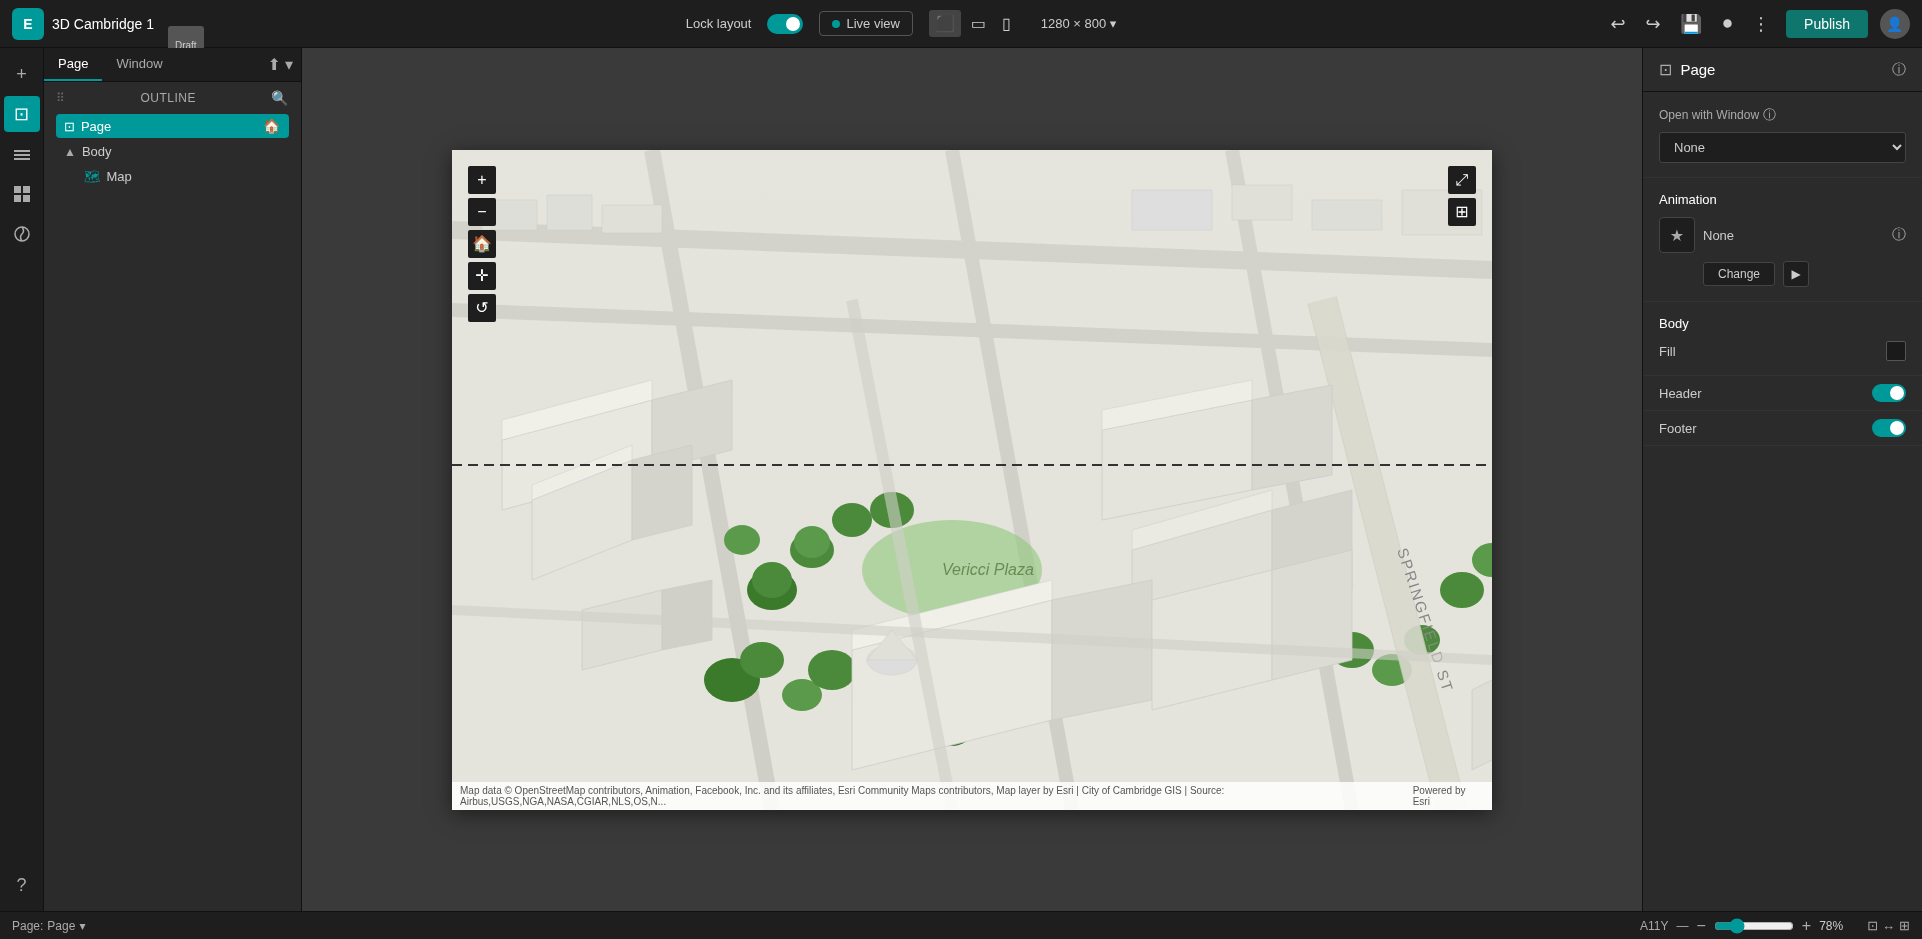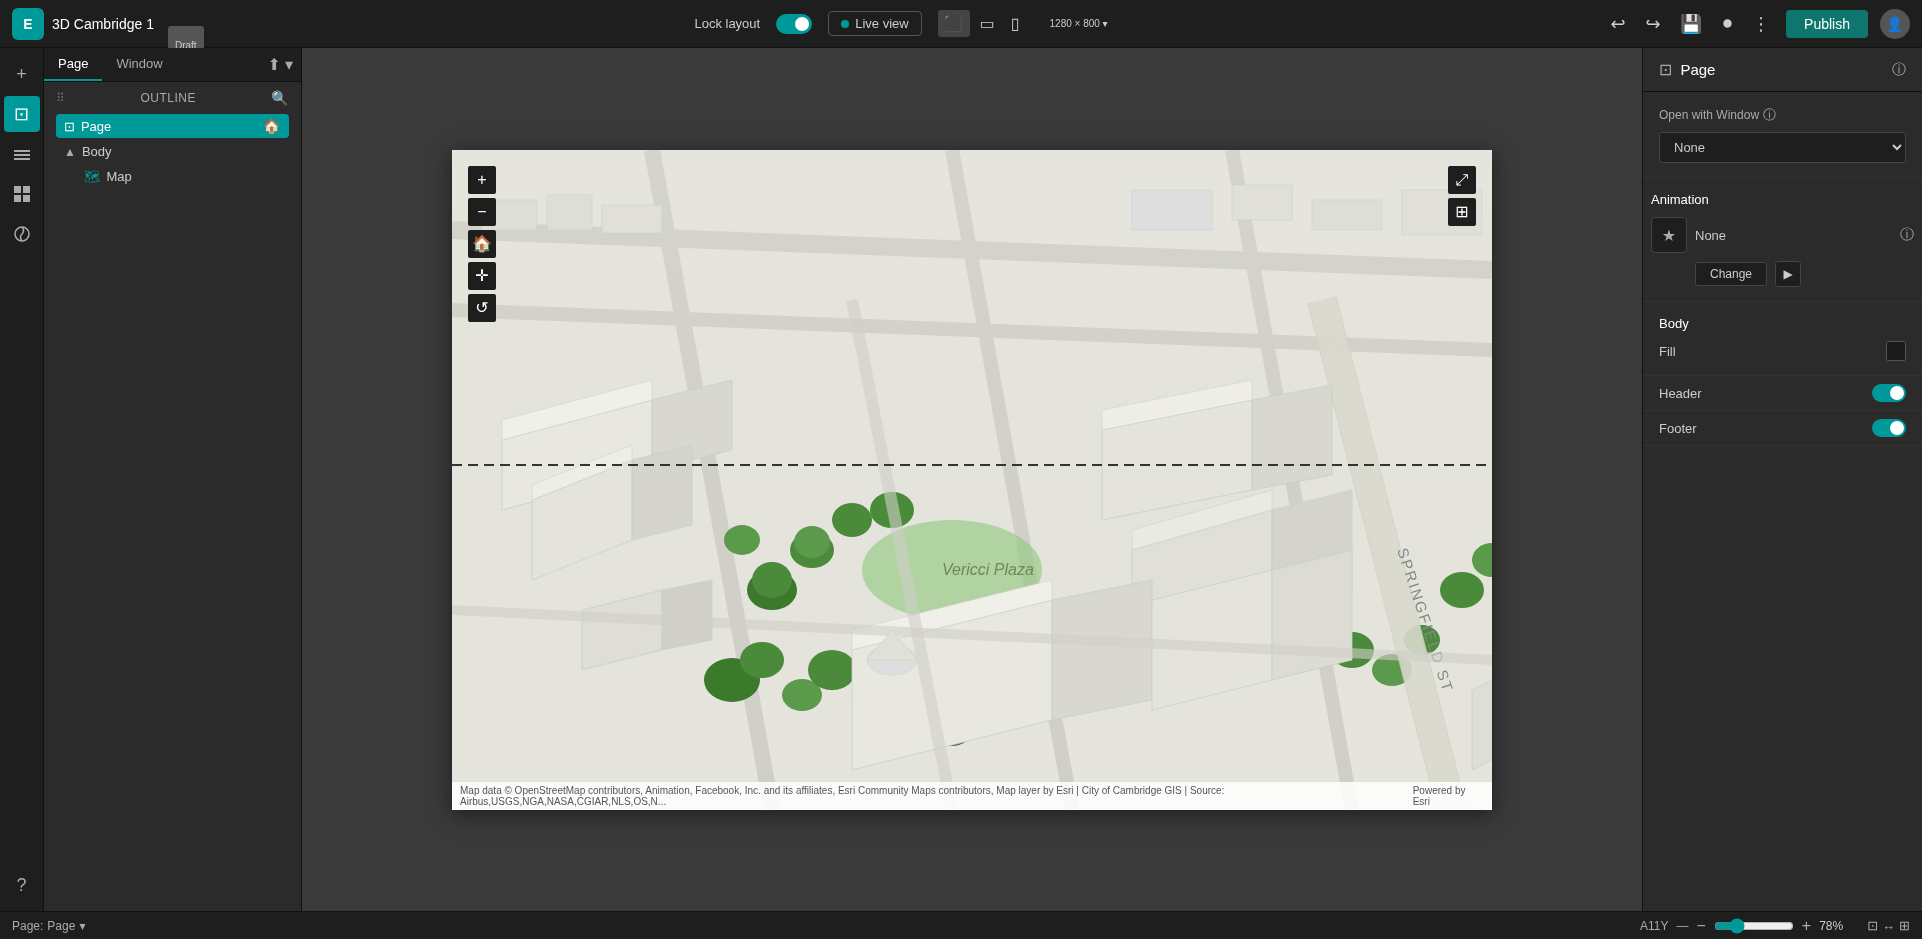--- a/index.html
+++ b/index.html
@@ -71,21 +71,21 @@
       cursor: pointer;
       padding: 4px 6px;
       border-radius: 3px;
       font-size: 16px;
     }
     .view-mode-btn.active { background: #444; }
     .resolution-selector {
       background: transparent;
       border: none;
       color: #ccc;
-      font-size: 10px;
+      font-size: 13px;
       cursor: pointer;
       padding: 4px 8px;
     }
     .topbar-right { display: flex; align-items: center; gap: 12px; }
     .topbar-icon-btn {
       background: transparent;
       border: none;
       color: #ccc;
       cursor: pointer;
       font-size: 18px;
@@ -277,21 +277,21 @@
       width: 100%;
       background: #1e1e1e;
       border: 1px solid #444;
       color: #ccc;
       padding: 6px 10px;
       font-size: 13px;
       border-radius: 3px;
       cursor: pointer;
     }
 
-    .animation-section { padding: 14px 8px; border-bottom: 1px solid #333; }
+    .animation-section { padding: 14px 16px; border-bottom: 1px solid #333; }
     .animation-header { font-size: 13px; color: #fff; margin-bottom: 10px; font-weight: 500; }
     .animation-row { display: flex; align-items: center; gap: 8px; }
     .animation-icon {
       width: 36px; height: 36px;
       background: #1e1e1e;
       border: 1px solid #444;
       border-radius: 4px;
       display: flex; align-items: center; justify-content: center;
       color: #aaa; font-size: 16px;
     }

